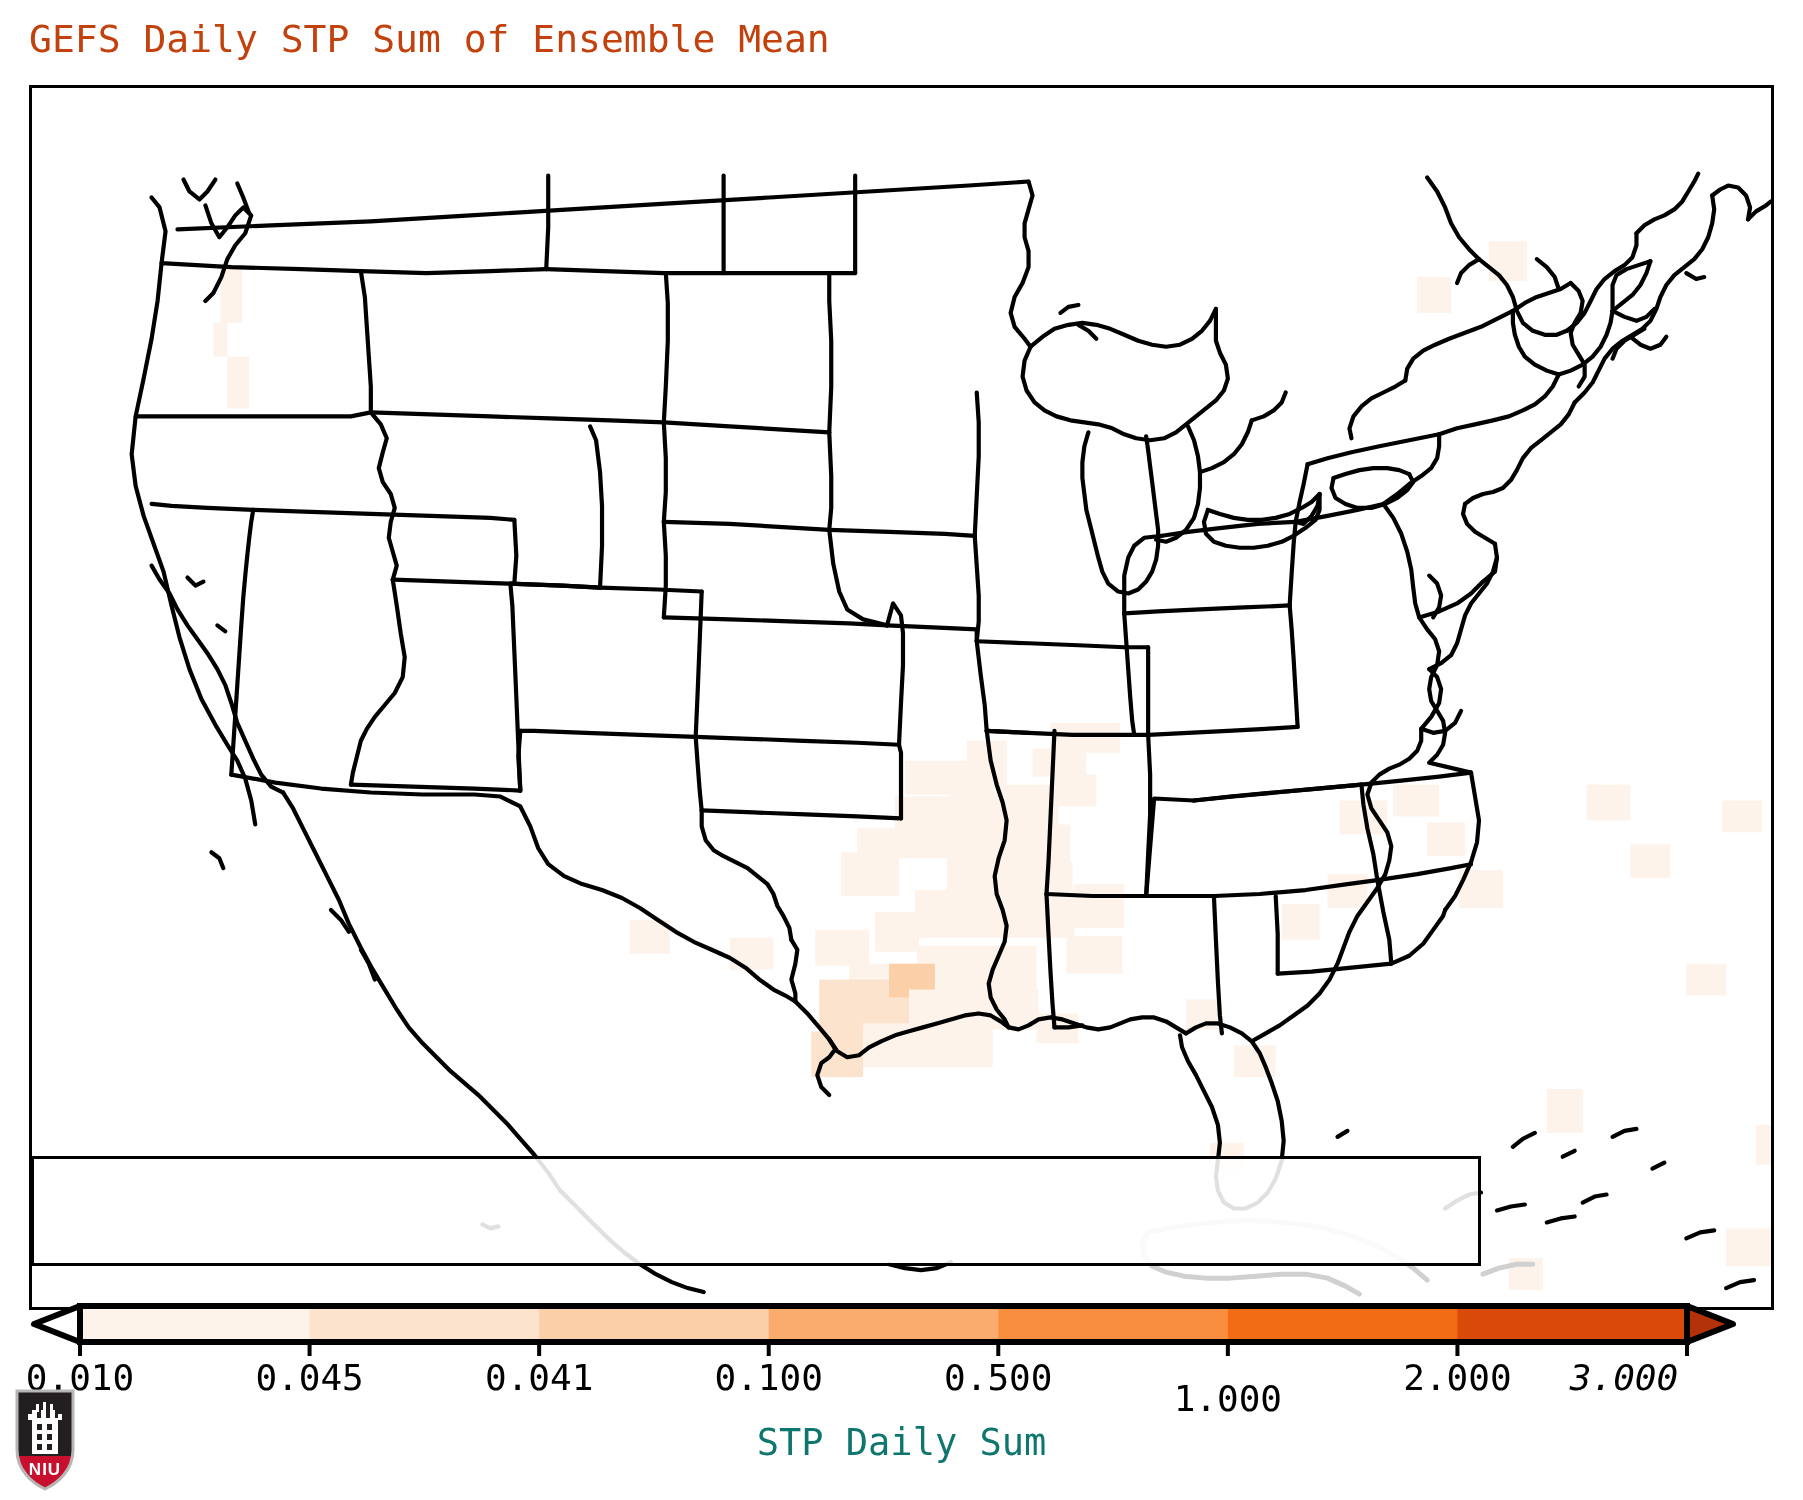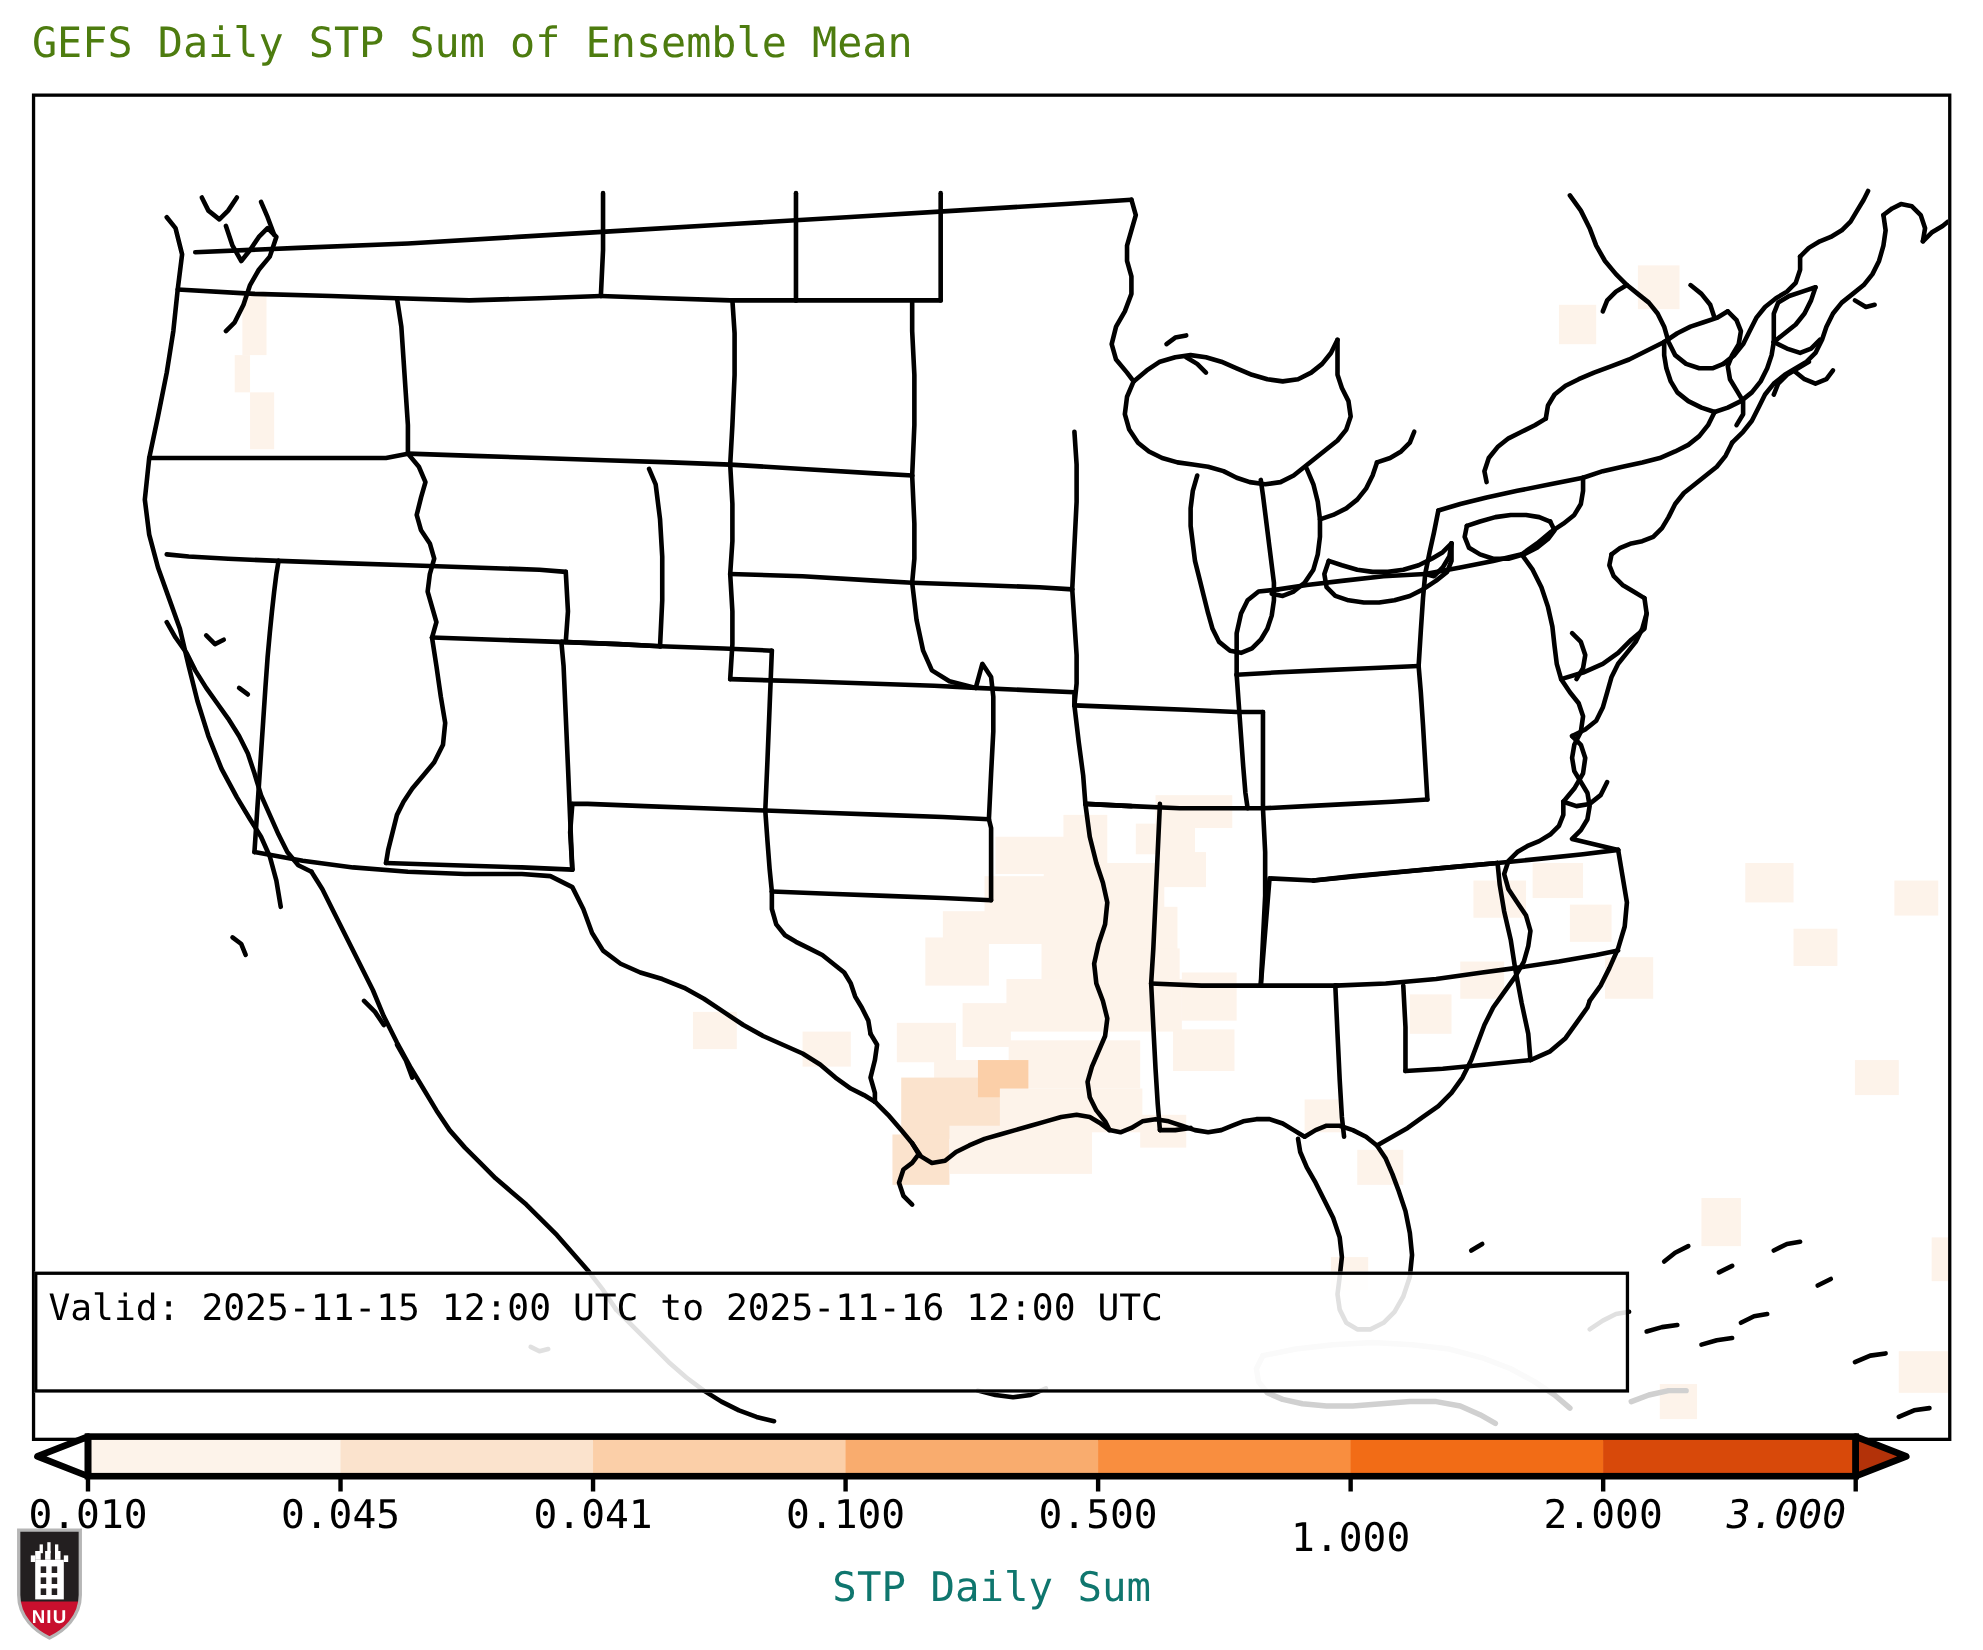--- a/index.html
+++ b/index.html
@@ -15,21 +15,21 @@
     overflow: hidden;
   }
 
   
   #figure-title {
     position: absolute;
     left: 29px;
     top: 16px;
     font-size: 38px;
     line-height: 46px;
-    color: #4d7c0f;
+    color: #c2410c;
     white-space: pre;
     letter-spacing: 0px;
   }
 
   
   #map-panel {
     position: absolute;
     left: 29px;
     top: 85px;
     width: 1745px;
@@ -424,21 +424,20 @@
                L626,1192 L642,1200 L658,1206 L674,1210"></path>
       <path d="M860,1182 L876,1186 L892,1188 L908,1186 L922,1180"></path>
 
       <path d="M452,1142 L460,1146 L468,1144"></path>
       <path d="M1310,1054 L1320,1048"></path>
     </g>
   </svg>
 </div>
 
 <div id="info-box">
-  <div class="info-line">Valid: 2025-11-15 12:00 UTC to 2025-11-16 12:00 UTC</div>
 </div>
 
 <div id="colorbar-wrap">
   <svg id="colorbar-svg" width="1803" height="60" viewBox="0 0 1803 60">
     <g id="cbar-bands">
         <rect x="80" y="8" width="230.17142857142858" height="36" fill="#fdf3ea"></rect>
         <rect x="309.57142857142856" y="8" width="230.17142857142858" height="36" fill="#fbe3cd"></rect>
         <rect x="539.1428571428571" y="8" width="230.17142857142858" height="36" fill="#fbcfa8"></rect>
         <rect x="768.7142857142858" y="8" width="230.17142857142858" height="36" fill="#f9ac6e"></rect>
         <rect x="998.2857142857143" y="8" width="230.17142857142858" height="36" fill="#f98e3f"></rect>

